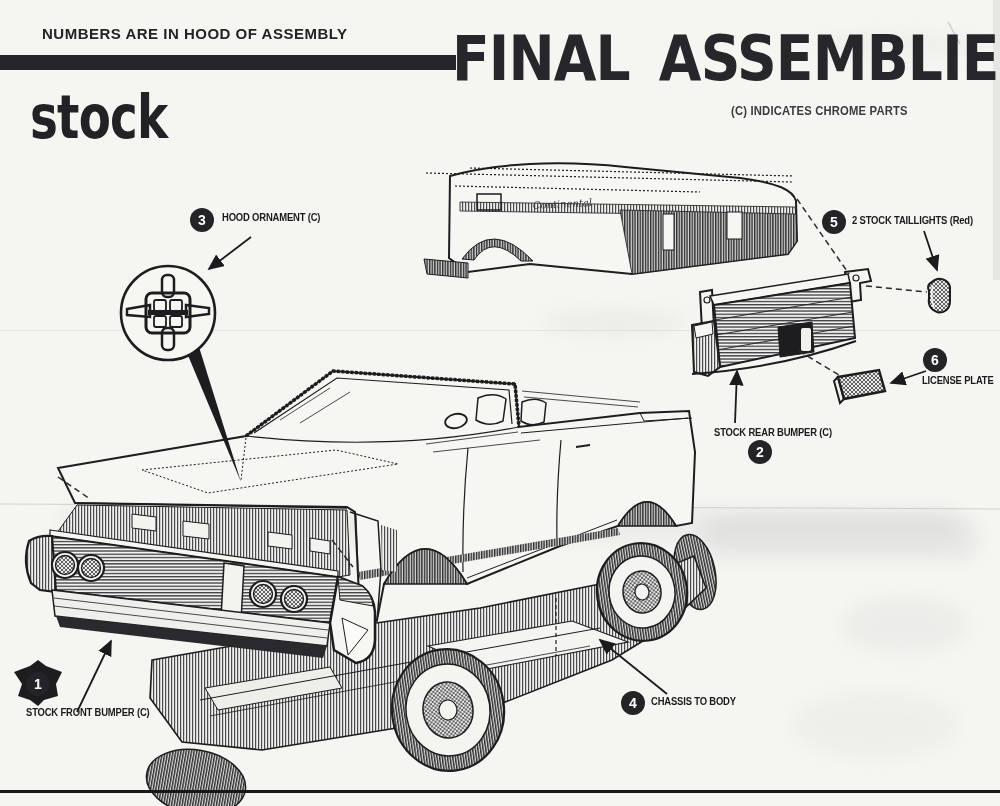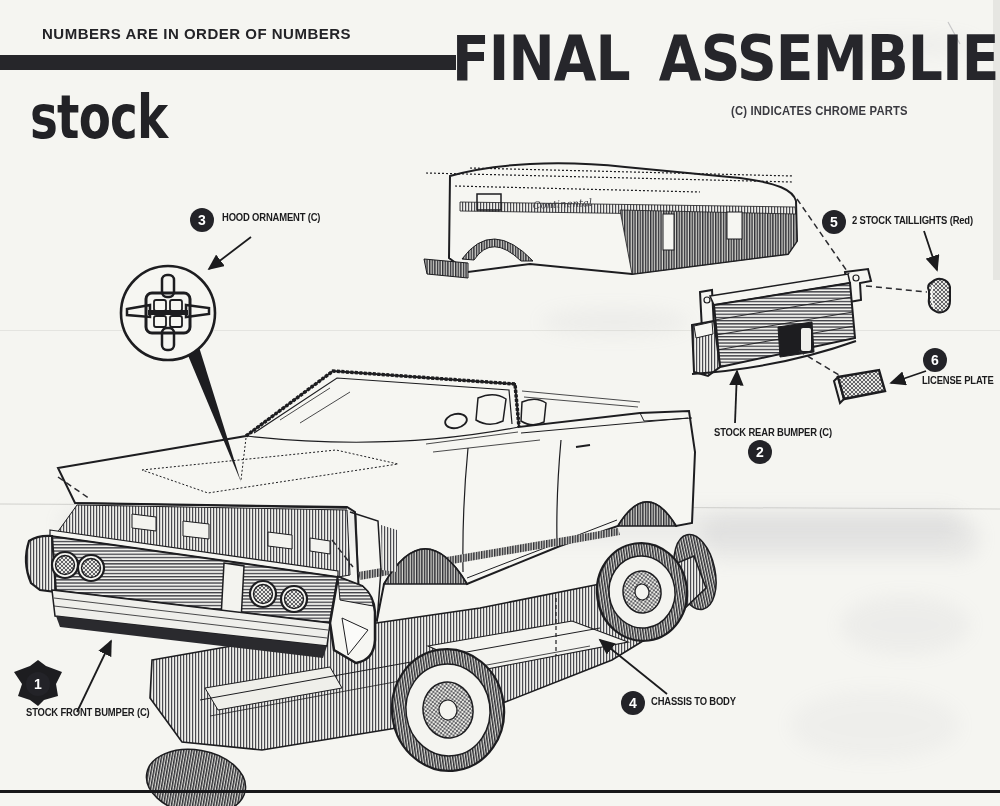--- a/index.html
+++ b/index.html
@@ -34,21 +34,21 @@
   <div class="smudge" style="left:60px;top:508px;width:900px;height:34px;opacity:.12;border-radius:20px;"></div>
   <div class="smudge" style="left:700px;top:515px;width:280px;height:46px;opacity:.16;border-radius:30px;"></div>
   <div class="smudge" style="left:540px;top:308px;width:150px;height:28px;opacity:.10;"></div>
   <div class="smudge" style="left:840px;top:595px;width:130px;height:60px;opacity:.10;"></div>
   <div class="smudge" style="left:790px;top:690px;width:170px;height:70px;opacity:.08;"></div>
   <div class="smudge" style="left:810px;top:32px;width:170px;height:26px;opacity:.08;"></div>
   <div class="crease"></div>
   <div class="crease2"></div>
   <div class="edge-shade"></div>
 
-  <div class="txt note">NUMBERS ARE IN ORDER OF NUMBERS</div>
+  <div class="txt note">NUMBERS ARE IN HOOD OF ASSEMBLY</div>
   <div class="title-rule"></div>
   <div class="txt title">FINAL ASSEMBLIES</div>
   <div class="txt chrome-note">(C) INDICATES CHROME PARTS</div>
   <div class="txt variant">stock</div>
 
   <svg class="art" width="1000" height="806" viewBox="0 0 1000 806">
     <defs>
       <pattern id="vh" patternUnits="userSpaceOnUse" width="3" height="6">
         <rect width="3" height="6" fill="#eFeFeb"></rect>
           <rect width="1.2" height="6" fill="#4a4a50"></rect>

